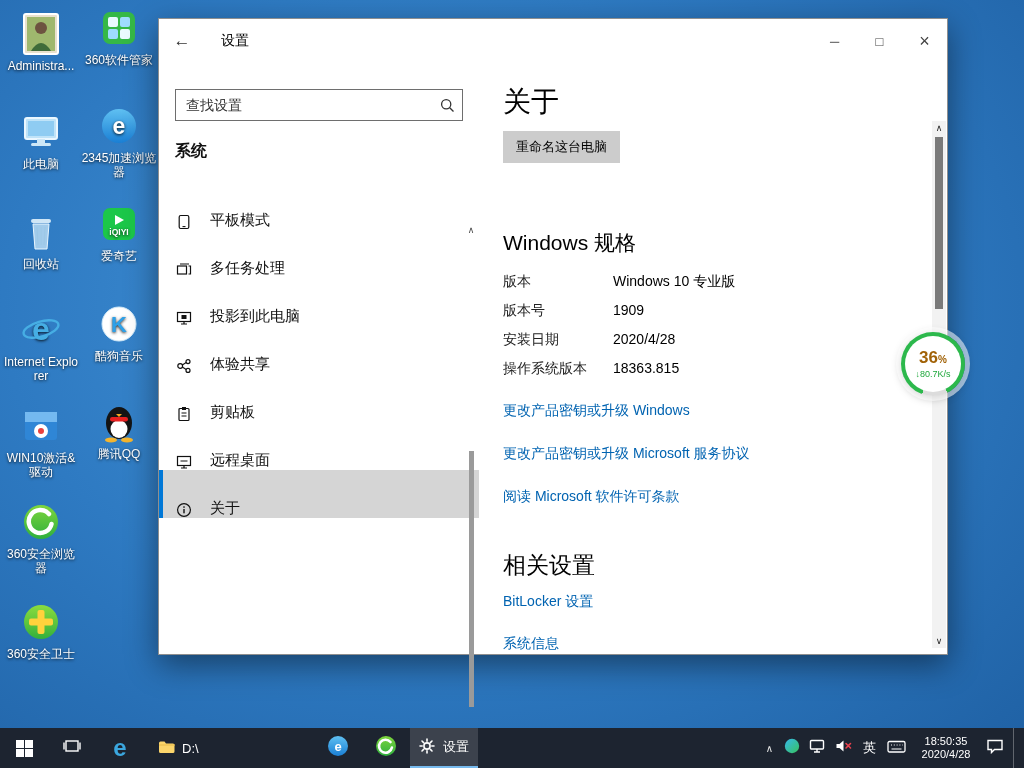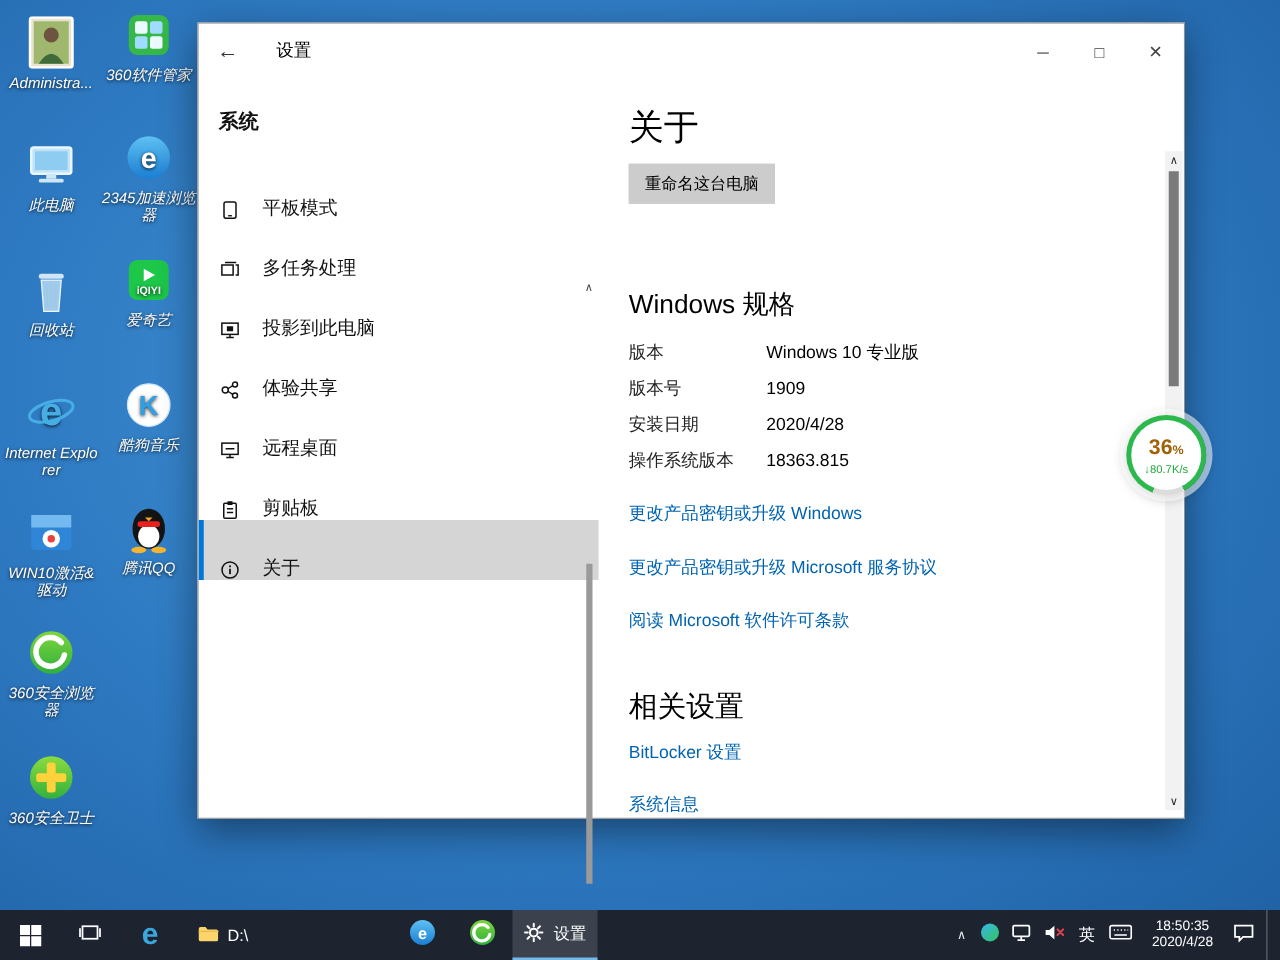--- a/index.html
+++ b/index.html
@@ -7,21 +7,21 @@
   body {
     position:relative;
     font-family:"Liberation Sans","DejaVu Sans",sans-serif;
     background: radial-gradient(ellipse 950px 720px at 42% 40%, #4494d8 0%, #2e7ac2 45%, #1b5a9c 100%);
     cursor:default;
   }
 
   
   .desktop-icon { position:absolute; width:78px; text-align:center; color:#fff; font-size:12px; text-shadow:0 1px 3px rgba(0,0,0,.85); }
   .di-img { width:44px; height:44px; margin:0 auto 3px; display:flex; align-items:center; justify-content:center; }
-  .di-label { line-height:14px; word-break:break-all;font-style:italic; }
+  .di-label { line-height:14px; word-break:break-all; }
 
   
   .swin { position:absolute; left:158px; top:18px; width:790px; height:637px; background:#fff; border:1px solid #8f8f8f; box-shadow:0 10px 30px rgba(0,0,0,.45); display:flex; flex-direction:column; z-index:3; }
   .titlebar { height:44px; flex:none; display:flex; align-items:center; background:#fff; }
   .tb-back { width:46px; height:100%; display:flex; align-items:center; justify-content:center; font-size:17px; color:#333; }
   .tb-title { font-size:14px; color:#000; margin-left:16px; }
   .tb-spacer { flex:1; }
   .tb-btn { width:45px; height:100%; display:flex; align-items:center; justify-content:center; font-size:13px; color:#444; }
   .tb-btn.close { font-size:18px; }
 
@@ -262,20 +262,29 @@
       </div>
     <div class="tb-btn close">
         <span>×</span>
       </div>
   </div>
 
   <div class="swin-body">
 
     <div class="sidebar">
 
+      <div class="sb-search">
+        <input type="text" placeholder="查找设置" style="">
+        <span class="mag">
+          <svg width="15" height="15" viewBox="0 0 15 15">
+              <circle cx="6.2" cy="6.2" r="4.6" fill="none" stroke="#333" stroke-width="1.3"></circle>
+              <path d="M9.7 9.7 L13.5 13.5" stroke="#333" stroke-width="1.3"></path>
+            </svg>
+        </span>
+      </div>
 
       <div class="sb-section">系统</div>
 
       <div class="sb-items">
         <div class="sb-item">
           <span class="si-icon">
               <svg width="16" height="16" viewBox="0 0 16 16">
                 <rect x="3.2" y="1.5" width="9.6" height="13" rx="1.5" fill="none" stroke="#111" stroke-width="1.2"></rect>
                 <path d="M6.5 12.6 h3" stroke="#111" stroke-width="1.1"></path>
               </svg>
@@ -308,35 +317,35 @@
                 <circle cx="12" cy="3.6" r="2" fill="none" stroke="#111" stroke-width="1.2"></circle>
                 <circle cx="12" cy="12.4" r="2" fill="none" stroke="#111" stroke-width="1.2"></circle>
                 <path d="M6.3 7 L10.2 4.5 M6.3 9 L10.2 11.5" stroke="#111" stroke-width="1.1"></path>
               </svg>
             </span>
           <span>体验共享</span>
         </div>
         <div class="sb-item">
           <span class="si-icon">
               <svg width="16" height="16" viewBox="0 0 16 16">
-                <rect x="1.5" y="2.5" width="13" height="9" fill="none" stroke="#111" stroke-width="1.2"></rect>
-                <path d="M8 11.5 v2 M5 14 h6 M4.5 7 h7" stroke="#111" stroke-width="1.2"></path>
-              </svg>
-            </span>
-          <span>远程桌面</span>
-        </div>
-        <div class="sb-item">
-          <span class="si-icon">
-              <svg width="16" height="16" viewBox="0 0 16 16">
                 <rect x="3" y="2.5" width="10" height="12" rx="1" fill="none" stroke="#111" stroke-width="1.2"></rect>
                 <rect x="6" y="1" width="4" height="3" fill="#111"></rect>
                 <path d="M5.5 7 h5 M5.5 10 h5" stroke="#111" stroke-width="1.1"></path>
               </svg>
             </span>
           <span>剪贴板</span>
+        </div>
+        <div class="sb-item">
+          <span class="si-icon">
+              <svg width="16" height="16" viewBox="0 0 16 16">
+                <rect x="1.5" y="2.5" width="13" height="9" fill="none" stroke="#111" stroke-width="1.2"></rect>
+                <path d="M8 11.5 v2 M5 14 h6 M4.5 7 h7" stroke="#111" stroke-width="1.2"></path>
+              </svg>
+            </span>
+          <span>远程桌面</span>
         </div>
         <div class="sb-item sel">
           <span class="si-icon">
               <svg width="16" height="16" viewBox="0 0 16 16">
                 <circle cx="8" cy="8" r="6.4" fill="none" stroke="#111" stroke-width="1.2"></circle>
                 <rect x="7.3" y="7" width="1.4" height="4.3" fill="#111"></rect>
                 <rect x="7.3" y="4.3" width="1.4" height="1.5" fill="#111"></rect>
               </svg>
             </span>
           <span>关于</span>

